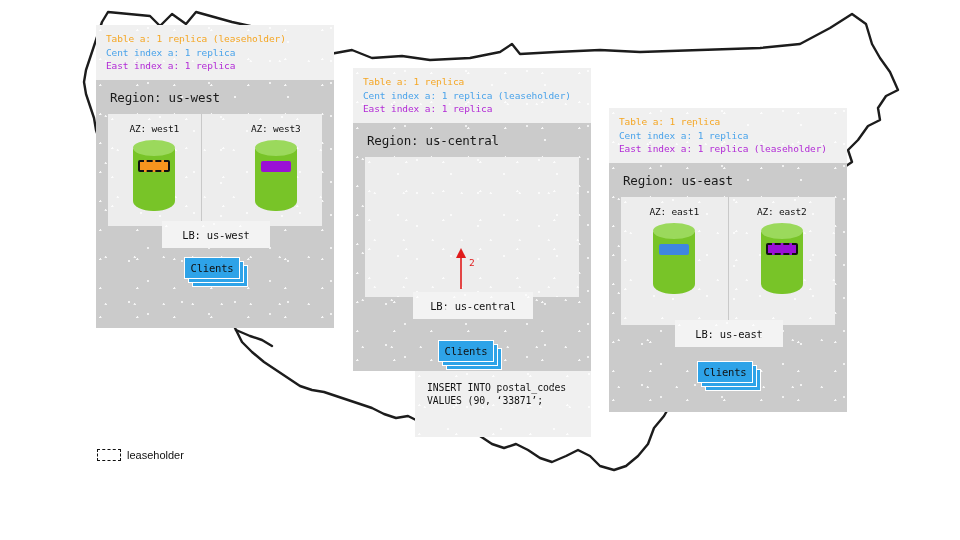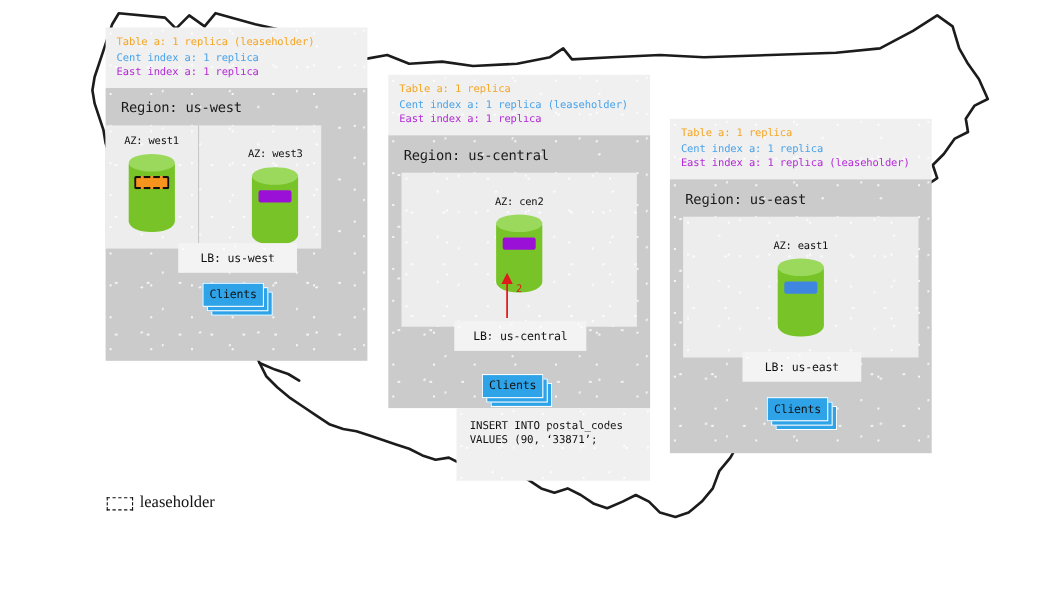--- a/index.html
+++ b/index.html
@@ -43,21 +43,21 @@
     background:#ededed;
     display:flex;
     box-sizing:border-box;
   }
   .az{
     flex:1 1 0;
     position:relative;
     border-right:1px solid #c9c9c9;
     box-sizing:border-box;
   }
-  .az:last-child{border-right:none;margin-top:12px;}
+  .az:last-child{border-right:none;}
   .az-title{
     text-align:center;font-size:9.5px;color:#111;
     padding-top:9px;white-space:pre;letter-spacing:-0.2px;
   }
 
   
   .cyl{position:absolute;left:50%;transform:translateX(-50%);}
   .cyl-body{
     position:absolute;left:0;top:9px;
     background:#78c428;
@@ -112,21 +112,21 @@
   .arrow-label{
     position:absolute;color:#e01b1b;font-size:9.5px;white-space:pre;
   }
 
   
   .keybox{position:absolute;z-index:8;display:flex;align-items:center;gap:6px;}
   .keyswatch{
     width:24px;height:12px;border:1.6px dashed #111;box-sizing:border-box;
     background:transparent;
   }
-  .keylabel{font-size:15px;color:#111;white-space:pre;font-family:Liberation Serif, serif;}
+  .keylabel{font-size:11px;color:#111;white-space:pre;font-family:Liberation Sans, sans-serif;}
 
   
   .speckle{
     position:absolute;inset:0;pointer-events:none;
     background-image:
       radial-gradient(circle at 12% 18%, rgba(255,255,255,.85) 0 1px, transparent 1.2px),
       radial-gradient(circle at 62% 42%, rgba(255,255,255,.75) 0 1px, transparent 1.2px),
       radial-gradient(circle at 33% 77%, rgba(255,255,255,.8) 0 1px, transparent 1.2px),
       radial-gradient(circle at 85% 9%, rgba(255,255,255,.7) 0 1px, transparent 1.2px);
     background-size:37px 29px,53px 41px,29px 47px,61px 33px;
@@ -175,21 +175,21 @@
       <div class="speckle"></div>
       <div class="legendline lg-table">Table a: 1 replica (leaseholder)</div>
       <div class="legendline lg-cent">Cent index a: 1 replica</div>
       <div class="legendline lg-east">East index a: 1 replica</div>
     </div>
 
     <div class="regionbox" style="width:238px;height:248px;">
       <div class="speckle"></div>
       <div class="region-title">Region: us-west</div>
 
-      <div class="azrow" style="left:0;top:34px;width:196px;height:112px;gap:28px;">
+      <div class="azrow" style="left:12px;top:34px;width:214px;height:112px;gap:28px;">
         <div class="speckle"></div>
         <div class="az">
           <div class="az-title">AZ: west1</div>
           <div class="cyl" style="top:26px;width:42px;height:74px;">
             <div class="cyl-body" style="width:42px;height:62px;"></div>
             <div class="cyl-top" style="width:42px;height:16px;"></div>
             <div class="shard sh-orange lease" style="left:5px;top:20px;width:32px;height:12px;"></div>
           </div>
         </div>
         <div class="az">
@@ -224,28 +224,20 @@
       <div class="legendline lg-cent">Cent index a: 1 replica (leaseholder)</div>
       <div class="legendline lg-east">East index a: 1 replica</div>
     </div>
 
     <div class="regionbox" style="width:238px;height:248px;">
       <div class="speckle"></div>
       <div class="region-title">Region: us-central</div>
 
       <div class="azrow" style="left:12px;top:34px;width:214px;height:140px;">
         <div class="speckle"></div>
-        <div class="az">
-          <div class="az-title">AZ: cen2</div>
-          <div class="cyl" style="top:26px;width:42px;height:74px;">
-            <div class="cyl-body" style="width:42px;height:62px;"></div>
-            <div class="cyl-top" style="width:42px;height:16px;"></div>
-            <div class="shard sh-purple" style="left:6px;top:21px;width:30px;height:11px;"></div>
-          </div>
-        </div>
       </div>
 
       <div class="arrow-wrap" style="left:96px;top:122px;width:40px;height:46px;">
         <svg width="40" height="46" viewBox="0 0 40 46" xmlns="http://www.w3.org/2000/svg">
           <defs>
             <marker id="ah" markerWidth="7" markerHeight="7" refX="3.2" refY="3.2" orient="auto">
               <path d="M0,0 L6.4,3.2 L0,6.4 z" fill="#e01b1b"></path>
             </marker>
           </defs>
           <line x1="12" y1="44" x2="12" y2="8" stroke="#e01b1b" stroke-width="1.6" marker-end="url(#ah)"></line>
@@ -289,20 +281,28 @@
       <div class="azrow" style="left:12px;top:34px;width:214px;height:128px;">
         <div class="speckle"></div>
         <div class="az">
           <div class="az-title">AZ: east1</div>
           <div class="cyl" style="top:26px;width:42px;height:74px;">
             <div class="cyl-body" style="width:42px;height:62px;"></div>
             <div class="cyl-top" style="width:42px;height:16px;"></div>
             <div class="shard sh-blue" style="left:6px;top:21px;width:30px;height:11px;"></div>
           </div>
         </div>
+        <div class="az">
+          <div class="az-title">AZ: east2</div>
+          <div class="cyl" style="top:26px;width:42px;height:74px;">
+            <div class="cyl-body" style="width:42px;height:62px;"></div>
+            <div class="cyl-top" style="width:42px;height:16px;"></div>
+            <div class="shard sh-purple lease" style="left:5px;top:20px;width:32px;height:12px;"></div>
+          </div>
+        </div>
       </div>
 
       <div class="lb" style="left:66px;top:157px;width:108px;height:27px;">
         <div class="speckle"></div>
         <span>LB: us-east</span>
       </div>
 
       <div class="clients" style="left:88px;top:198px;width:64px;height:30px;">
         <div class="sheet" style="left:8px;top:8px;width:56px;height:22px;"></div>
         <div class="sheet" style="left:4px;top:4px;width:56px;height:22px;"></div>

